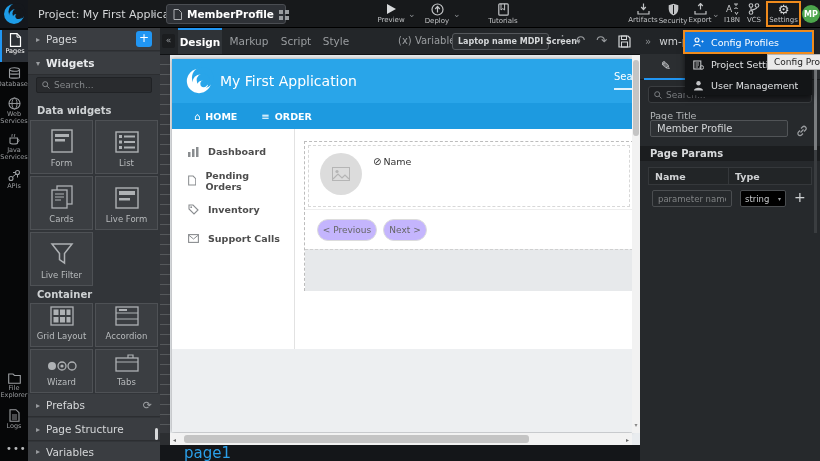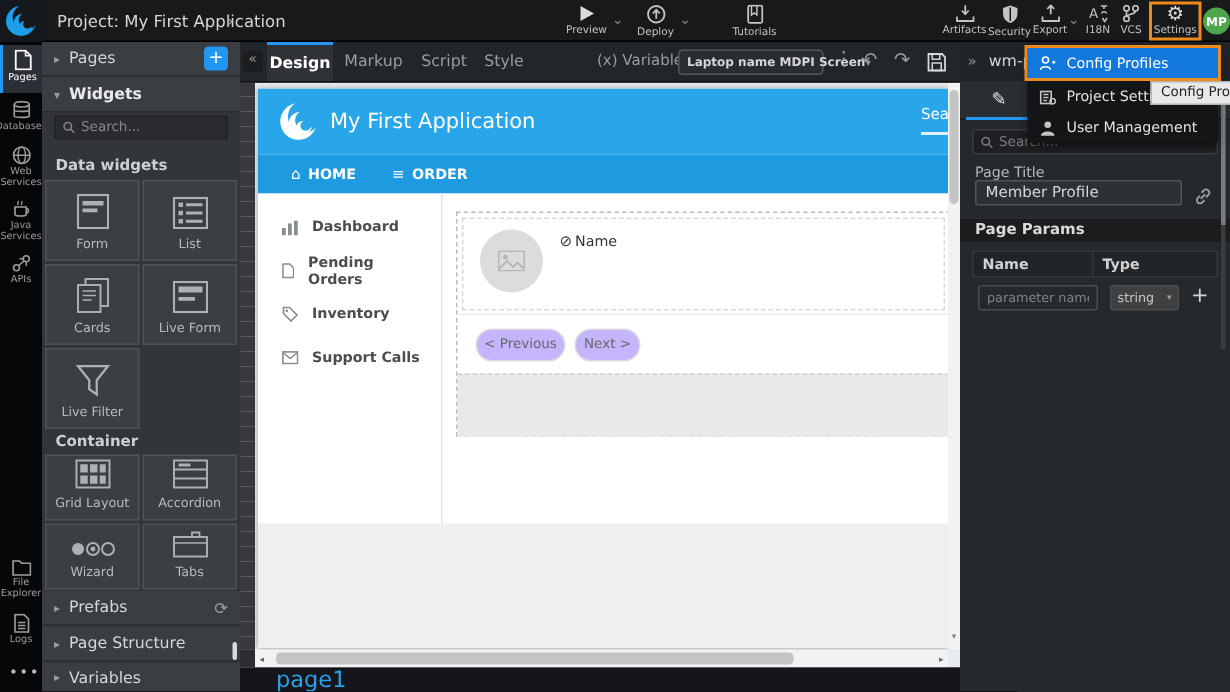--- a/index.html
+++ b/index.html
@@ -113,21 +113,21 @@
   #rp-pt-label { left:10px; top:82px; font-size:9.5px; color:#b5b8ba; }
   #rp-pt-input { left:10px; top:92px; width:138px; height:17px; background:#2e3134; border:1px solid #515457; border-radius:2px; color:#d5d7d9; font-size:10px; padding:0 6px; font-family:inherit; }
   #rp-bind { left:156px; top:94px; }
   #rp-params-band { left:0; top:118px; width:180px; height:15px; background:#1b1d1f; display:flex; align-items:center; padding-left:10px; }
   #rp-params-band span { font-size:10px; font-weight:bold; color:#d8dadc; }
   #rp-th { left:8px; top:139px; width:164px; height:18px; background:#222527; border:1px solid #35383b; display:flex; }
   #rp-th .th { font-size:9.5px; font-weight:bold; color:#d0d2d4; padding:3px 0 0 6px; }
   #rp-th .th.name { width:80px; border-right:1px solid #35383b; }
   #rp-param-input { left:12px; top:162px; width:80px; height:17px; background:#26292c; border:1px solid #4a4d50; border-radius:2px; color:#808385; font-size:8.5px; padding:0 5px; font-family:inherit; }
   #rp-param-input::placeholder { color:#808385; }
-  #rp-type-select { left:100px; top:162px; width:46px; height:17px; background:#404040; border:1px solid #4a4d50; border-radius:2px; display:flex; align-items:center; justify-content:space-between; padding:0 4px; }
+  #rp-type-select { left:100px; top:162px; width:46px; height:17px; background:#000000; border:1px solid #4a4d50; border-radius:2px; display:flex; align-items:center; justify-content:space-between; padding:0 4px; }
   #rp-type-select .tval { font-size:8.5px; color:#c8cacc; }
   #rp-type-select .tcaret { font-size:6px; color:#9a9da0; }
   #rp-add { left:154px; top:161px; font-size:14px; color:#cfd2d4; }
   #rp-scroll { left:174px; top:30px; width:3px; height:175px; background:#3a3d40; }
   #rp-scroll-thumb { position:absolute; left:0; top:2px; width:3px; height:90px; background:#7a7d80; }
 
   
   #dropdown { left:685px; top:30px; width:127px; height:65px; background:#131517; box-shadow:0 2px 6px rgba(0,0,0,.6); z-index:40; }
   .dd-item { left:0; width:127px; height:20px; display:flex; align-items:center; gap:7px; padding-left:8px; color:#dfe1e3; font-size:9.5px; white-space:nowrap; }
   #dd-config { top:2px; background:#1278dc; color:#fff; outline:2px solid #ef8b1d; }
@@ -147,20 +147,38 @@
         <circle cx="14" cy="14" r="10" fill="#1e9de8"></circle>
           <circle cx="17" cy="11.5" r="8.5" fill="#14171c"></circle>
         <circle cx="15.5" cy="15.5" r="6.5" fill="#1e9de8"></circle>
           <circle cx="18" cy="13.5" r="5.5" fill="#14171c"></circle>
         <circle cx="16.5" cy="17.5" r="3.6" fill="#1e9de8"></circle>
           <circle cx="18.2" cy="16.2" r="2.8" fill="#14171c"></circle>
       </svg>
     </div>
     <div id="project-label" class="abs">Project: My First Application</div>
     <div id="proj-chevron" class="abs tb-chev">›</div>
+    <div id="page-tab" class="abs">
+      <span>
+        <svg width="9" height="11" viewBox="0 0 9 11">
+            <path d="M1,0.5 H5.5 L8.5,3.5 V10.5 H1 Z" fill="none" stroke="#aeb1b4" stroke-width="1"></path>
+          </svg>
+      </span>
+      <span class="tab-label">MemberProfile</span>
+      <span>
+        <svg width="10" height="10" viewBox="0 0 10 10">
+            <g fill="#9a9da0">
+              <rect x="0" y="0" width="4" height="4"></rect>
+              <rect x="6" y="0" width="4" height="4"></rect>
+              <rect x="0" y="6" width="4" height="4"></rect>
+              <rect x="6" y="6" width="4" height="4"></rect>
+            </g>
+          </svg>
+      </span>
+    </div>
 
     <div class="abs tb-item" style="left:374px">
       <svg width="12" height="12" viewBox="0 0 12 12">
           <path d="M2,1 L11,6 L2,11 Z" fill="#d8dadc"></path>
         </svg>
       <span class="lbl">Preview</span>
     </div>
     <div class="abs tb-caret" style="left:408px">⌄</div>
     <div class="abs tb-item" style="left:420px">
       <svg width="13" height="13" viewBox="0 0 13 13">

